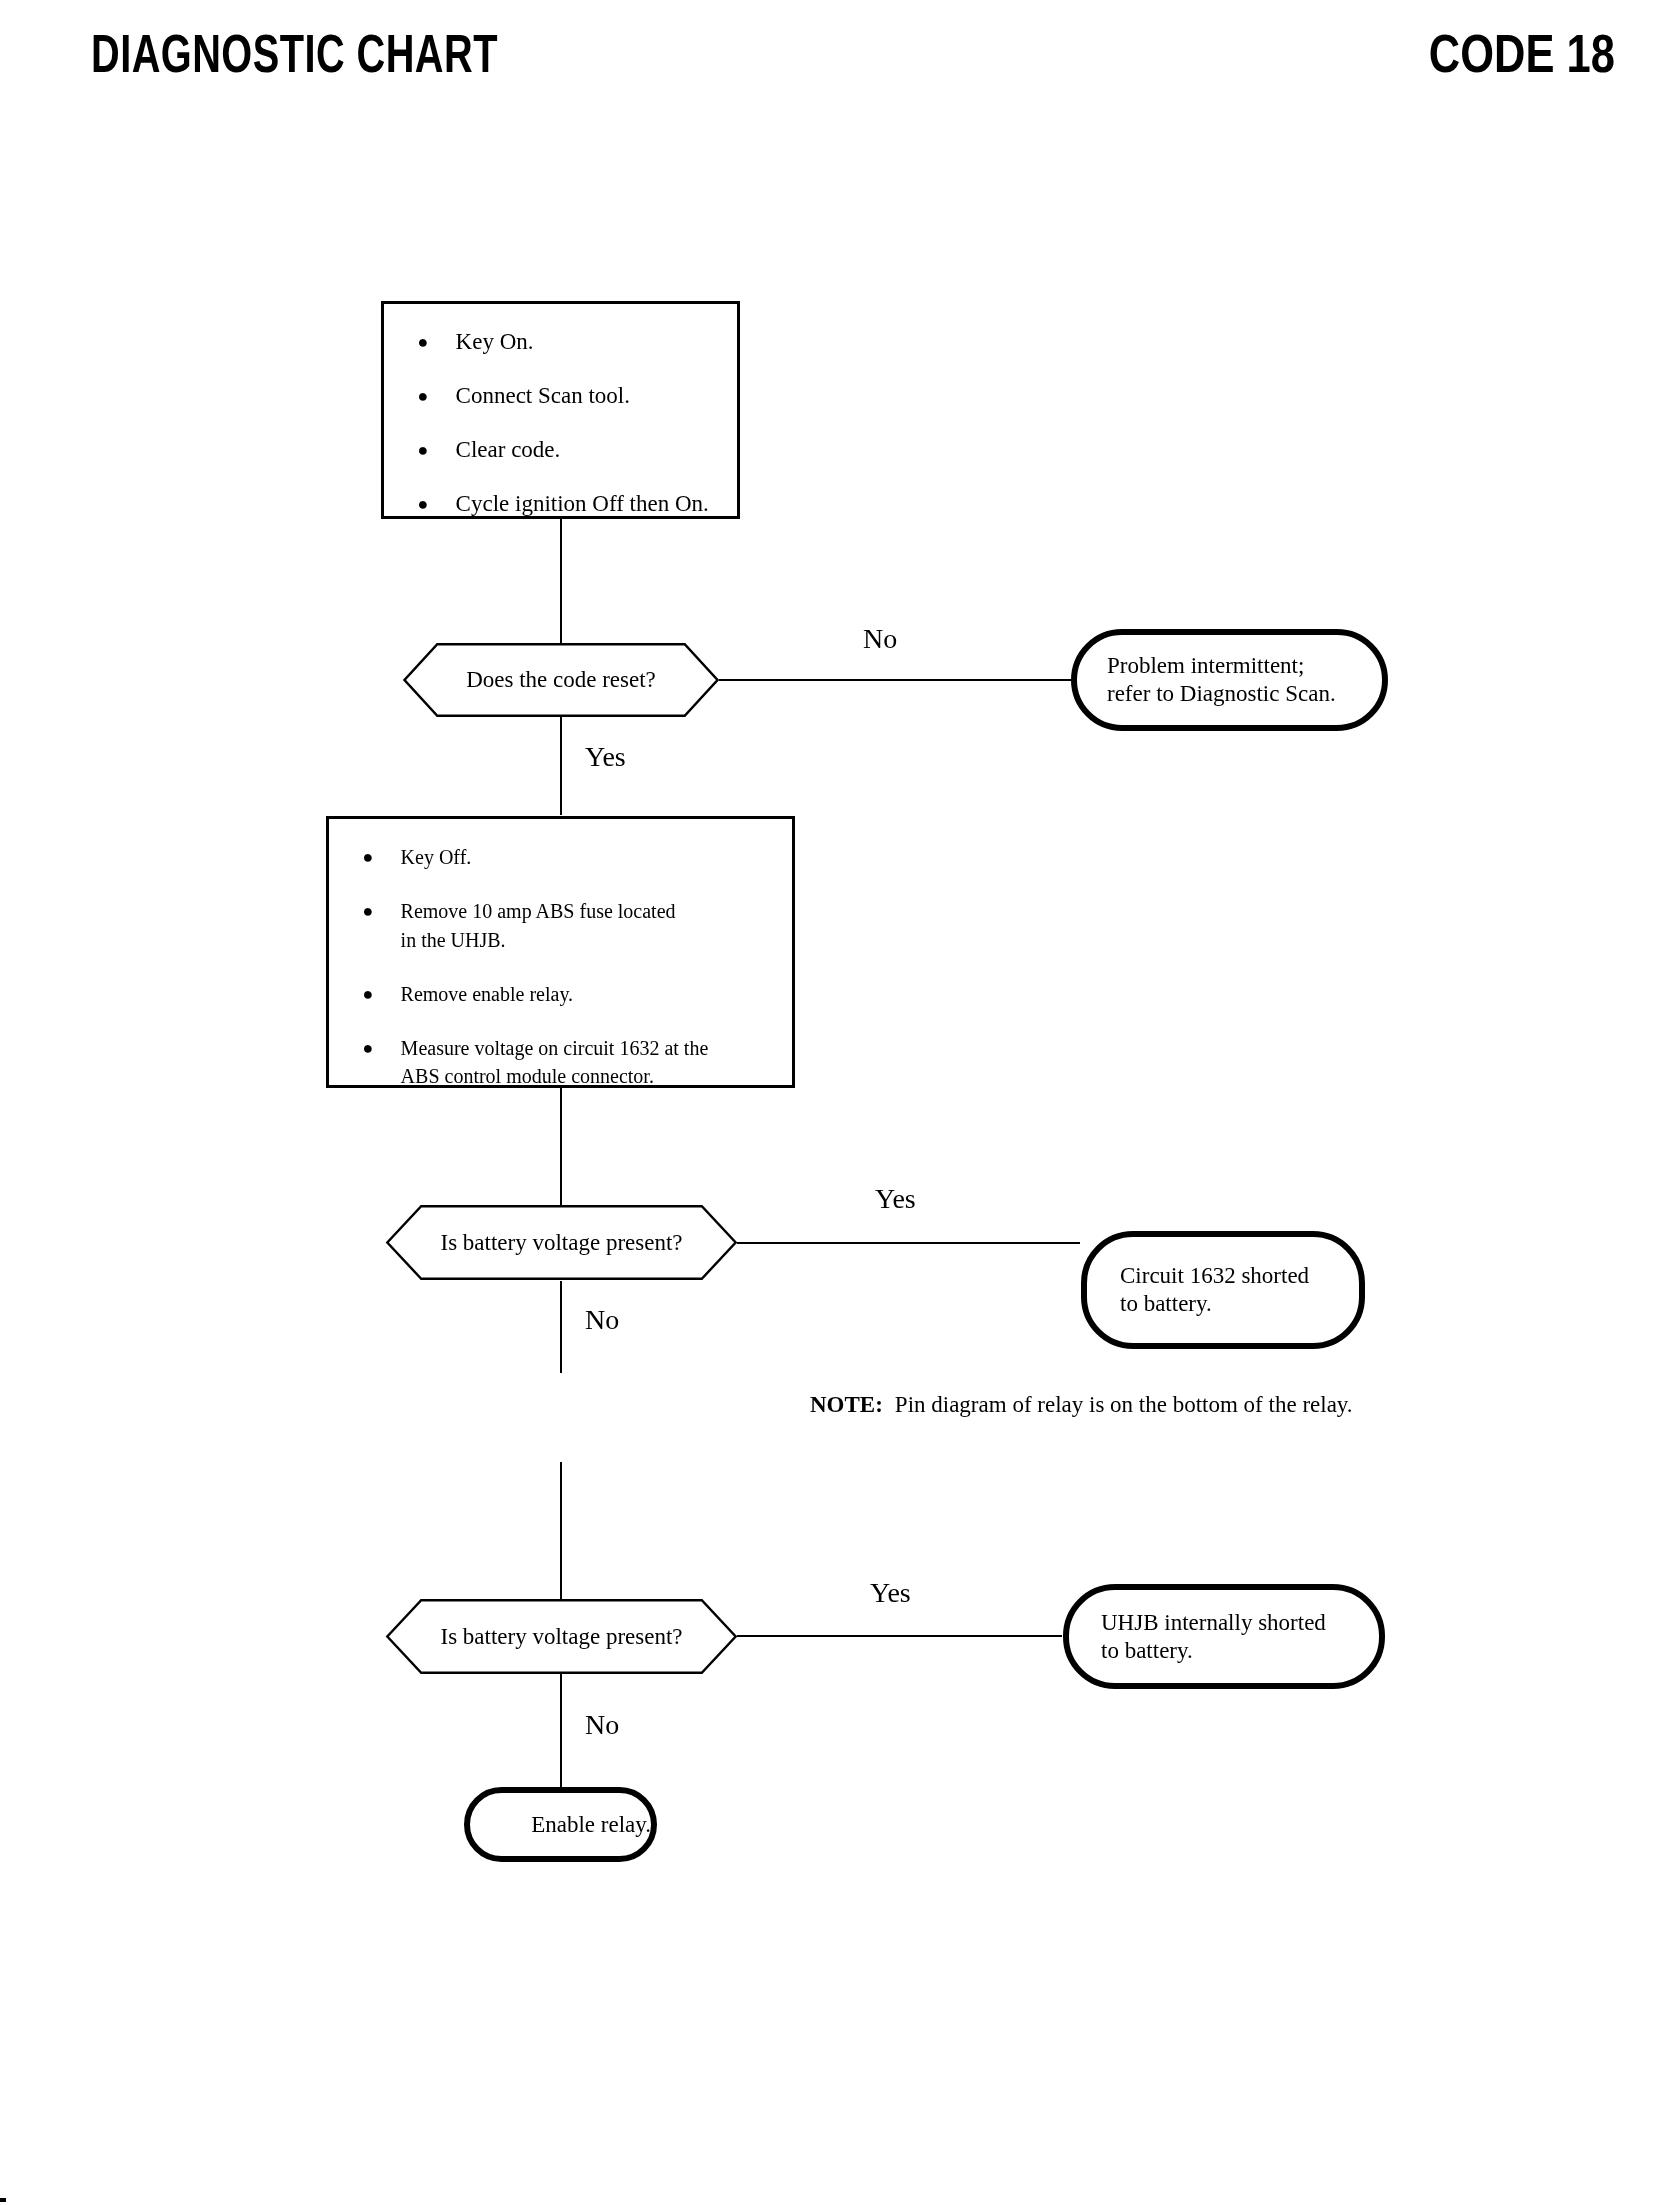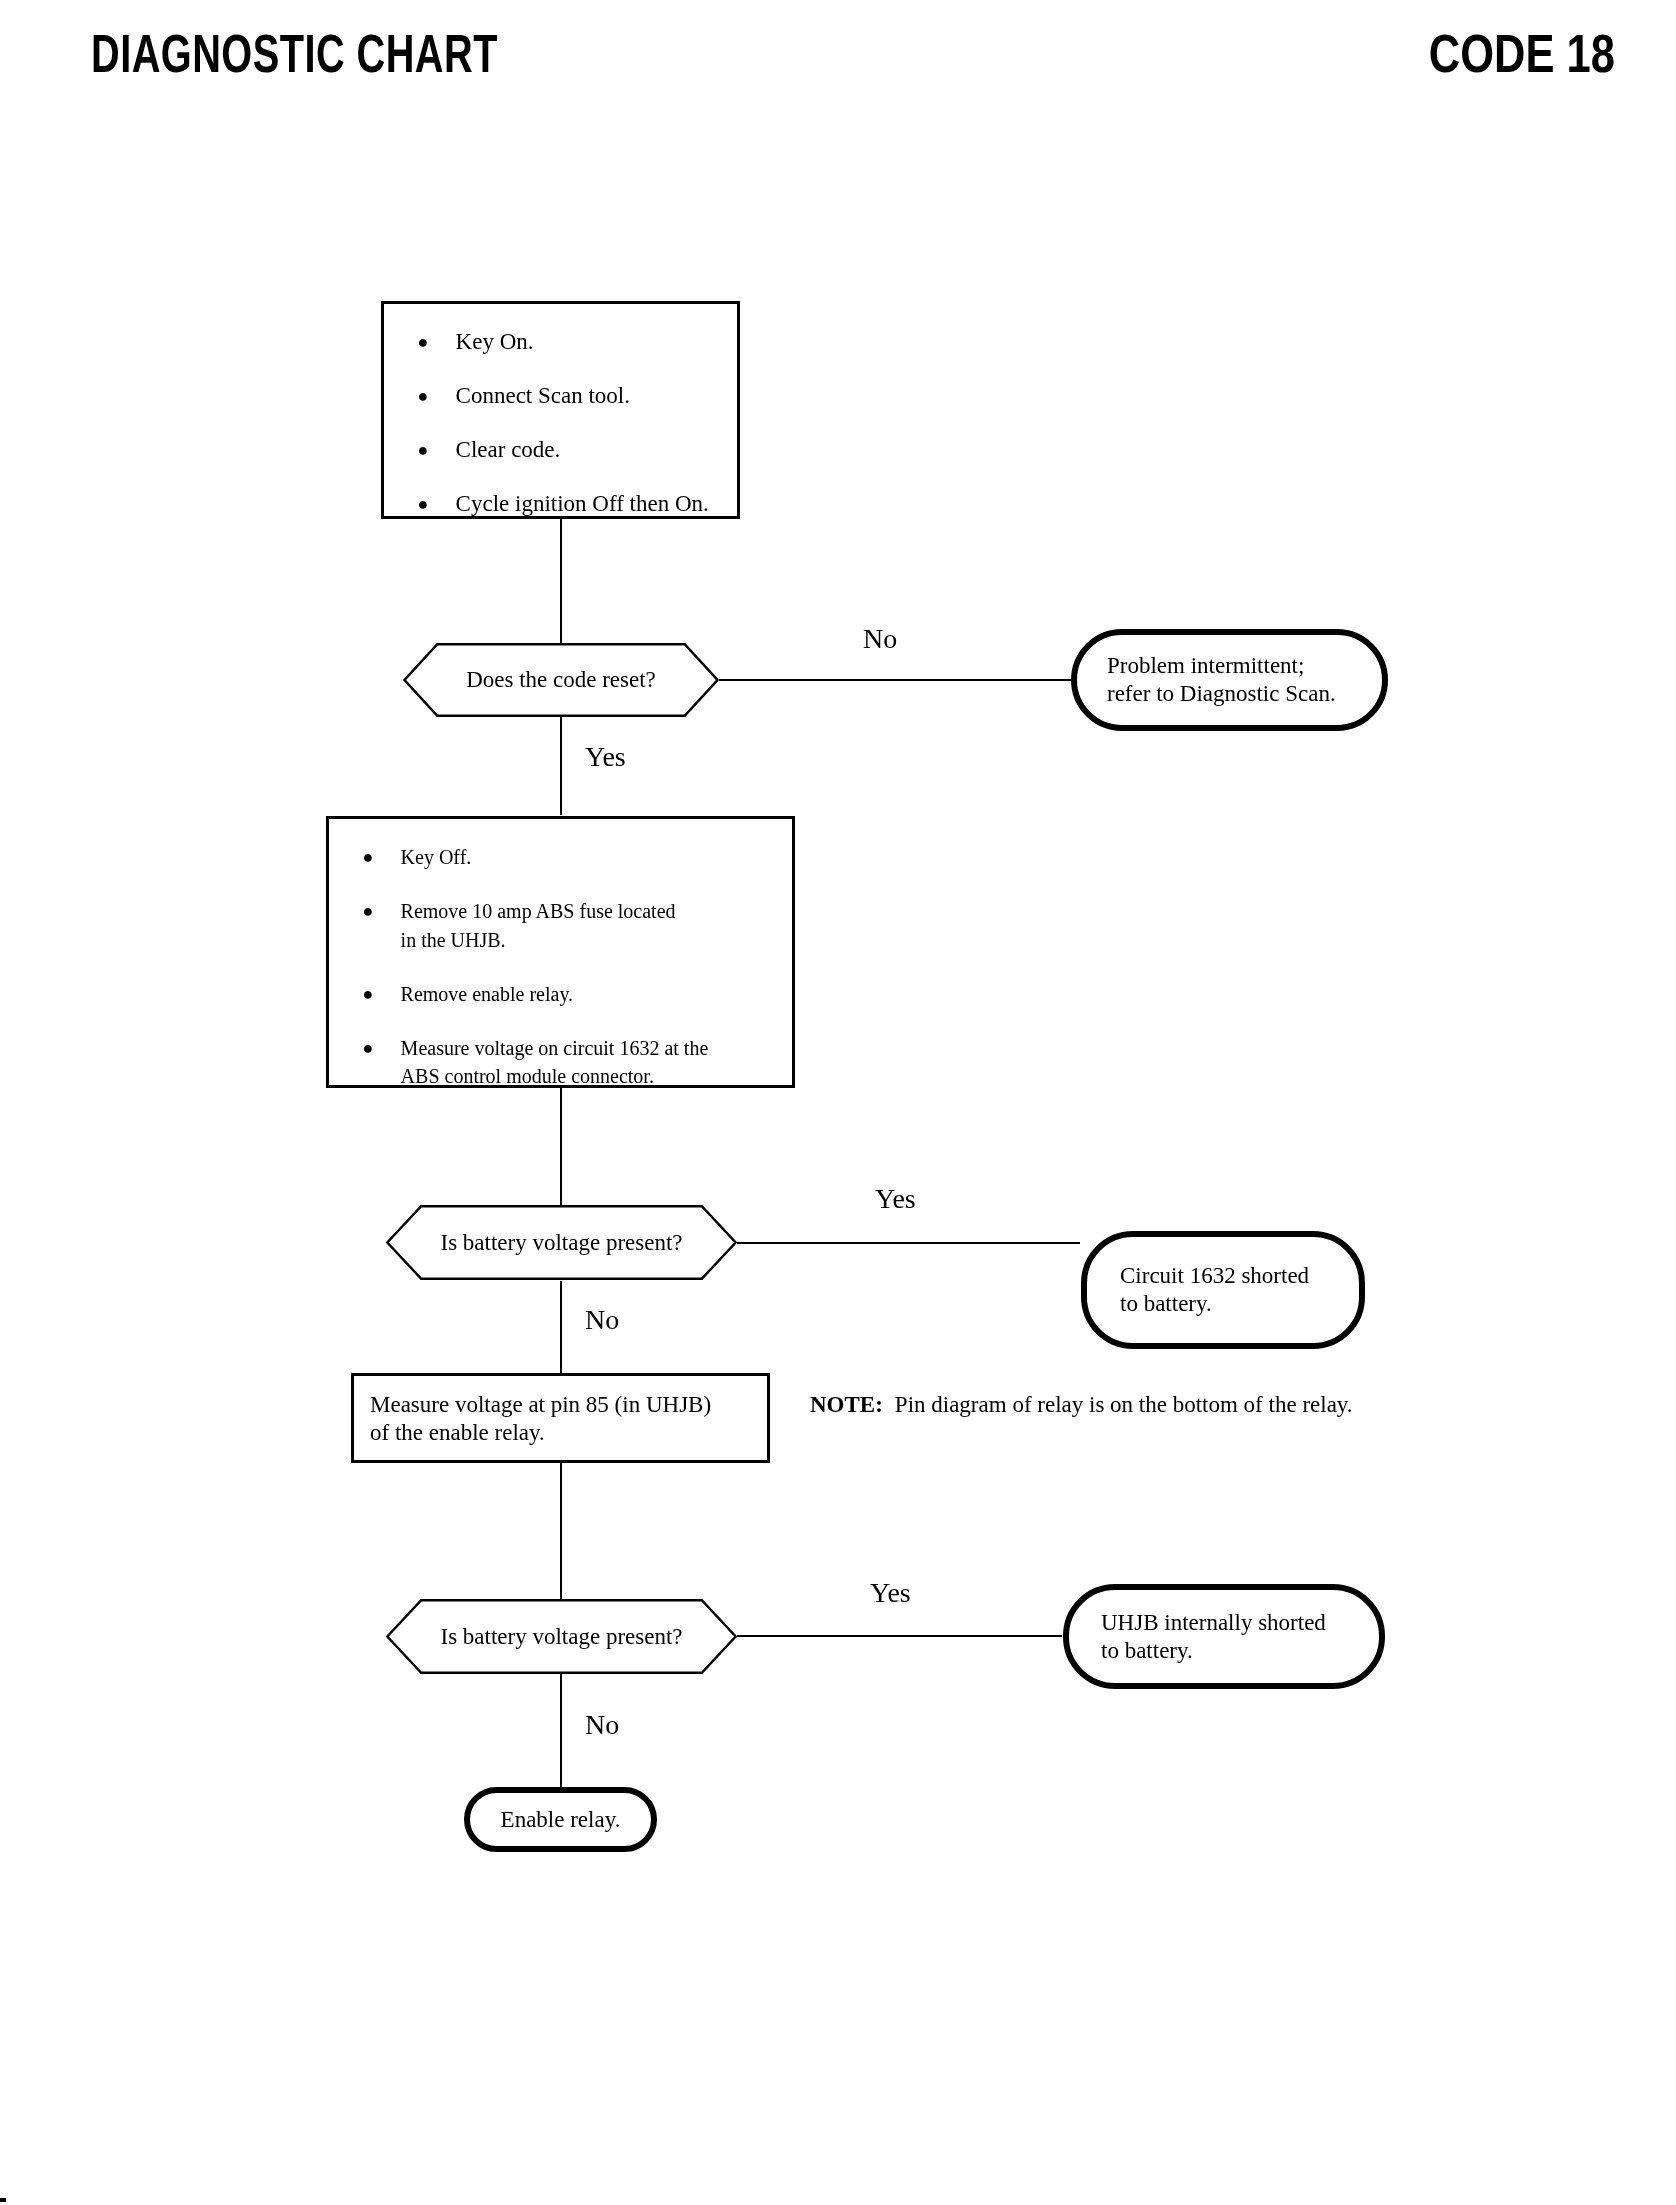--- a/index.html
+++ b/index.html
@@ -78,21 +78,21 @@
   #vline4{left:560px;top:1281px;height:92px;}
   #box3{left:351px;top:1373px;width:419px;height:90px;}
   #note{left:810px;top:1391px;}
   #vline5{left:560px;top:1462px;height:137px;}
   #hex3{left:385px;top:1599px;width:353px;height:75px;}
   #hline3{left:737px;top:1635px;width:325px;}
   #yes3{left:870px;top:1579px;}
   #terminal3{left:1063px;top:1584px;width:322px;height:105px;border-radius:52px;padding-left:32px;}
   #no3{left:585px;top:1711px;}
   #vline6{left:560px;top:1674px;height:113px;}
-  #terminal4{left:464px;top:1787px;width:193px;height:65px;border-radius:38px;justify-content:center;padding-left:0;}
+  #terminal4{left:464px;top:1787px;width:193px;height:75px;border-radius:38px;justify-content:flex-end;padding-left:0;}
 </style>
 </head>
 <body>
 
 <div class="page">
 
   <div class="hdr-title">DIAGNOSTIC CHART</div>
   <div class="hdr-code">CODE 18</div>
 
   <div id="box1" class="action-box">
@@ -172,24 +172,20 @@
   <span id="yes2" class="branch-label">Yes</span>
 
   <div id="terminal2" class="terminal">
     <span>Circuit 1632 shorted
 to battery.</span>
   </div>
 
   <span id="no2" class="branch-label">No</span>
   <div id="vline4" class="vline"></div>
 
-  <div id="box3" class="action-box">
-    <div class="plain-box-text">Measure voltage at pin 85 (in UHJB)
-of the enable relay.</div>
-  </div>
 
   <div id="note" class="note-line">
     <span class="note-label">NOTE:</span><span>Pin diagram of relay is on the bottom of the relay.</span>
   </div>
 
   <div id="vline5" class="vline"></div>
 
   <div id="hex3" class="hex">
     <svg width="353" height="75" viewBox="0 0 580 124">
       <polygon points="58,2 522,2 578,62 522,122 58,122 2,62" fill="#ffffff" stroke="#000000" stroke-width="4"></polygon>

